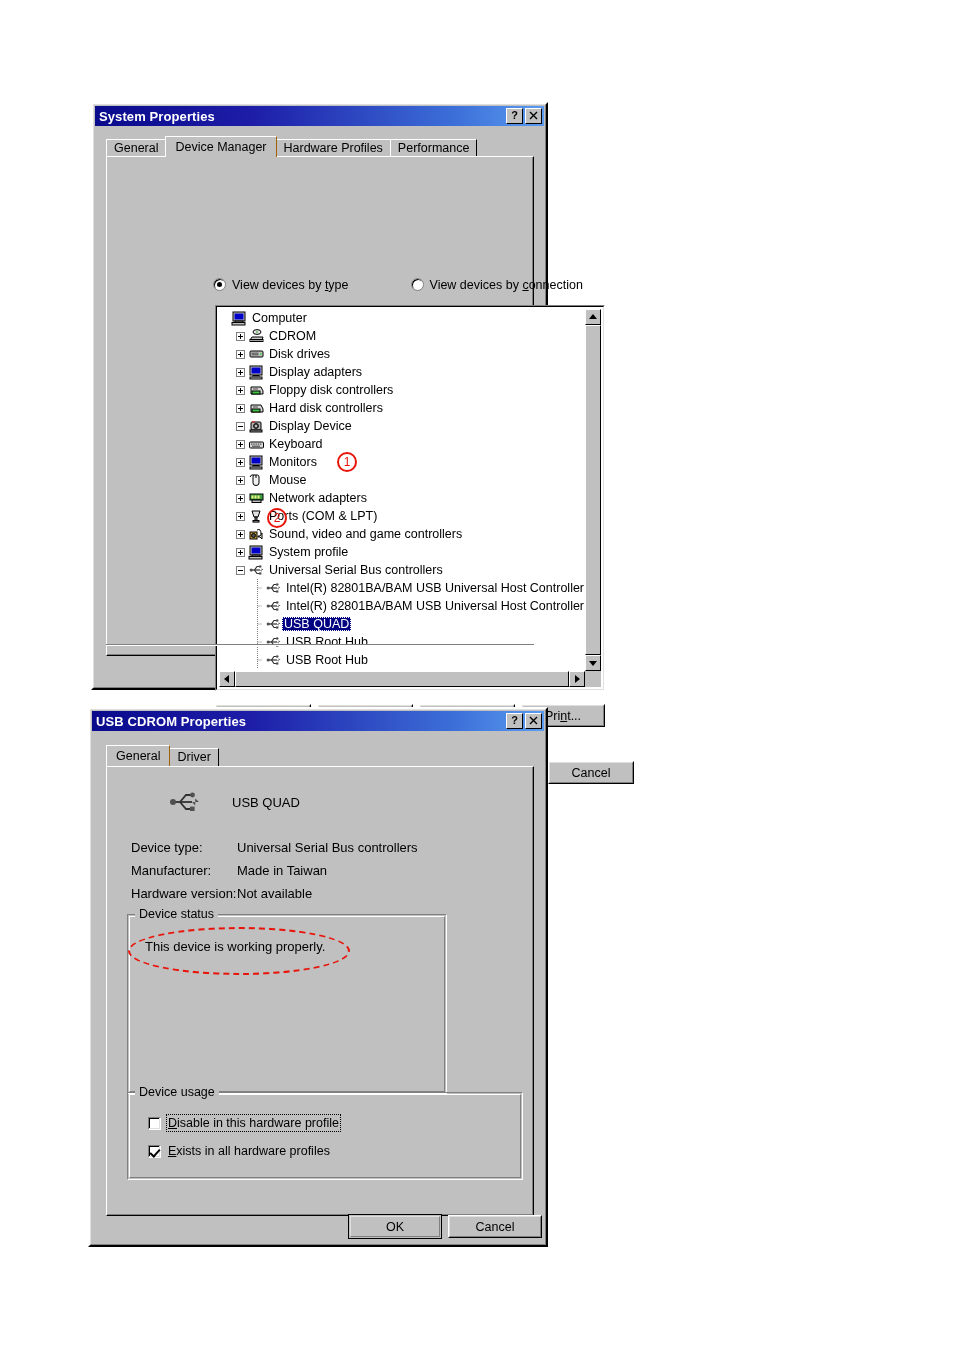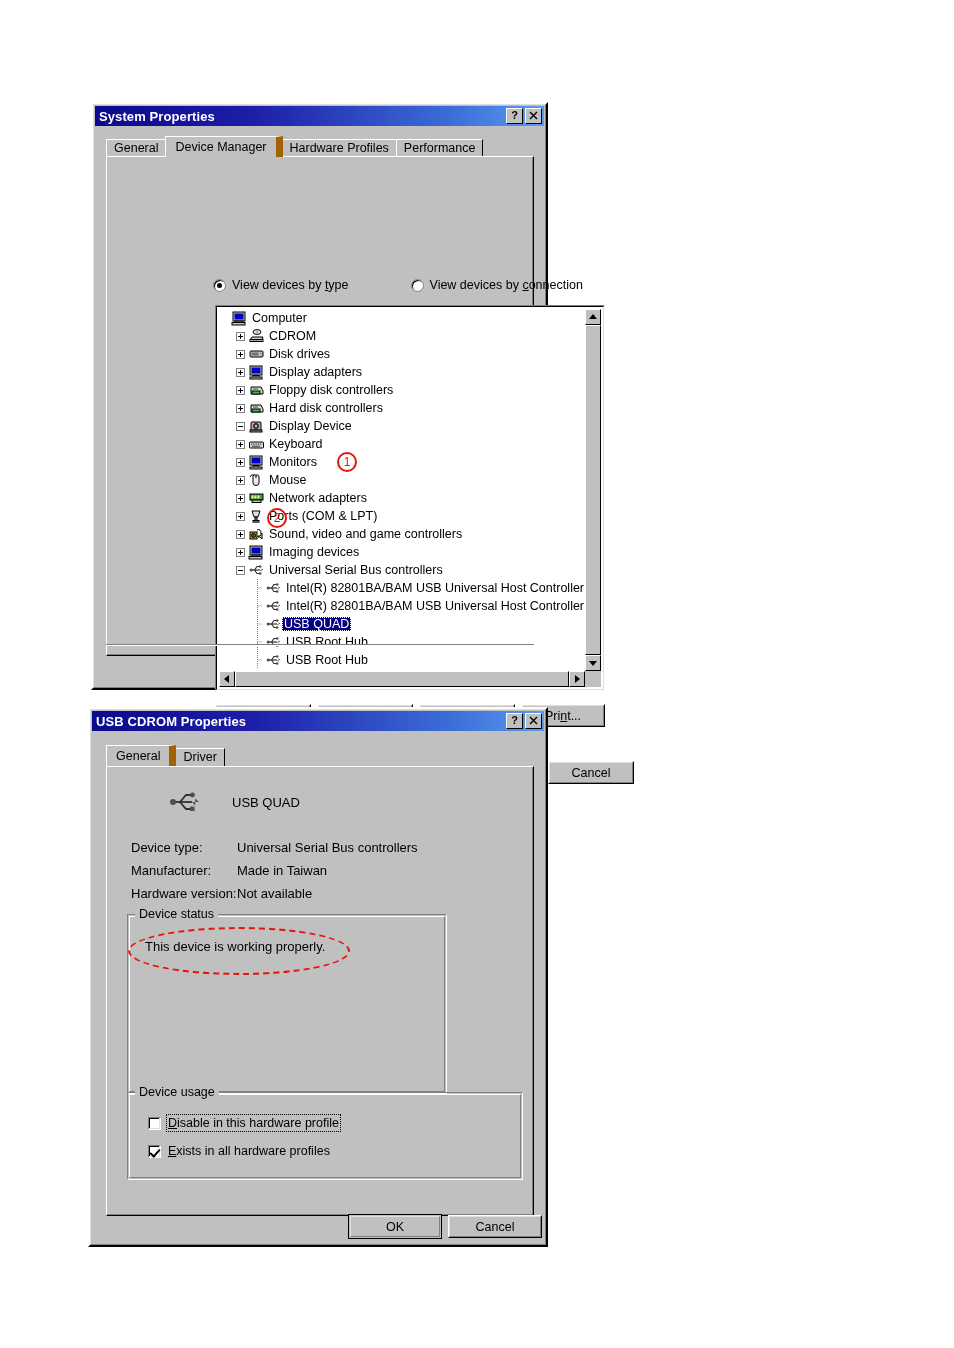--- a/index.html
+++ b/index.html
@@ -90,41 +90,41 @@
     white-space: nowrap;
     margin-right: -1px;
     position: relative;
     cursor: default;
   }
   .tab.active {
     height: 21px;
     line-height: 20px;
     z-index: 5;
     padding: 0 9px;
-    border-right: 7px solid #a16207;
+    border-right: 1px solid #a16207;
   }
   .tabpanel {
     position: absolute;
     background: #c0c0c0;
     border-top: 1px solid #ffffff;
     border-left: 1px solid #ffffff;
     border-right: 1px solid #000000;
     border-bottom: 1px solid #000000;
     box-sizing: border-box;
   }
   .tabpanel-in {
     position: absolute; inset: 0;
     border-right: 1px solid #808080;
     border-bottom: 1px solid #808080;
     box-sizing: border-box;
   }
 
   
   .radio-row { position: absolute; display: flex; align-items: center; }
-  .radio-opt { display: flex; align-items: flex-end; white-space: nowrap; cursor: default; }
+  .radio-opt { display: flex; align-items: flex-start; white-space: nowrap; cursor: default; }
   .radio-mark {
     width: 13px; height: 13px;
     border-radius: 50%;
     background: #ffffff;
     border: 1px solid #808080;
     box-shadow: inset 1px 1px 0 #000000, inset -1px -1px 0 #ffffff;
     box-sizing: border-box;
     margin-right: 6px;
     position: relative;
     flex: none;
@@ -597,21 +597,21 @@
           <div class="tnode" style="padding-left: 17px;">
             <span class="expander plus"></span>
             <span class="ticon">
               <svg width="17" height="16" viewBox="0 0 17 16" style="display:block">
                 <rect x="2" y="2" width="12" height="9" fill="#c0c0c0" stroke="#000"></rect>
                 <rect x="3.5" y="3.5" width="9" height="6" fill="#0000c8"></rect>
                 <rect x="4" y="11" width="8" height="2" fill="#808080" stroke="#000"></rect>
                 <rect x="1" y="12.5" width="13" height="2.5" fill="#c0c0c0" stroke="#000"></rect>
               </svg>
             </span>
-            <span class="tlabel">Imaging devices</span>
+            <span class="tlabel">System profile</span>
           </div>
           <div class="tnode" style="padding-left: 17px;">
             <span class="expander"></span>
             <span class="ticon">
               <svg width="17" height="16" viewBox="0 0 17 16" style="display:block">
                 <g stroke="#303030" fill="none" stroke-width="1.2">
                   <path d="M3.5 8 L12 8"></path>
                   <path d="M6.5 8 L9 4.5 L11.5 4.5"></path>
                   <path d="M6.5 8 L9 11.5 L11.5 11.5"></path>
                 </g>

